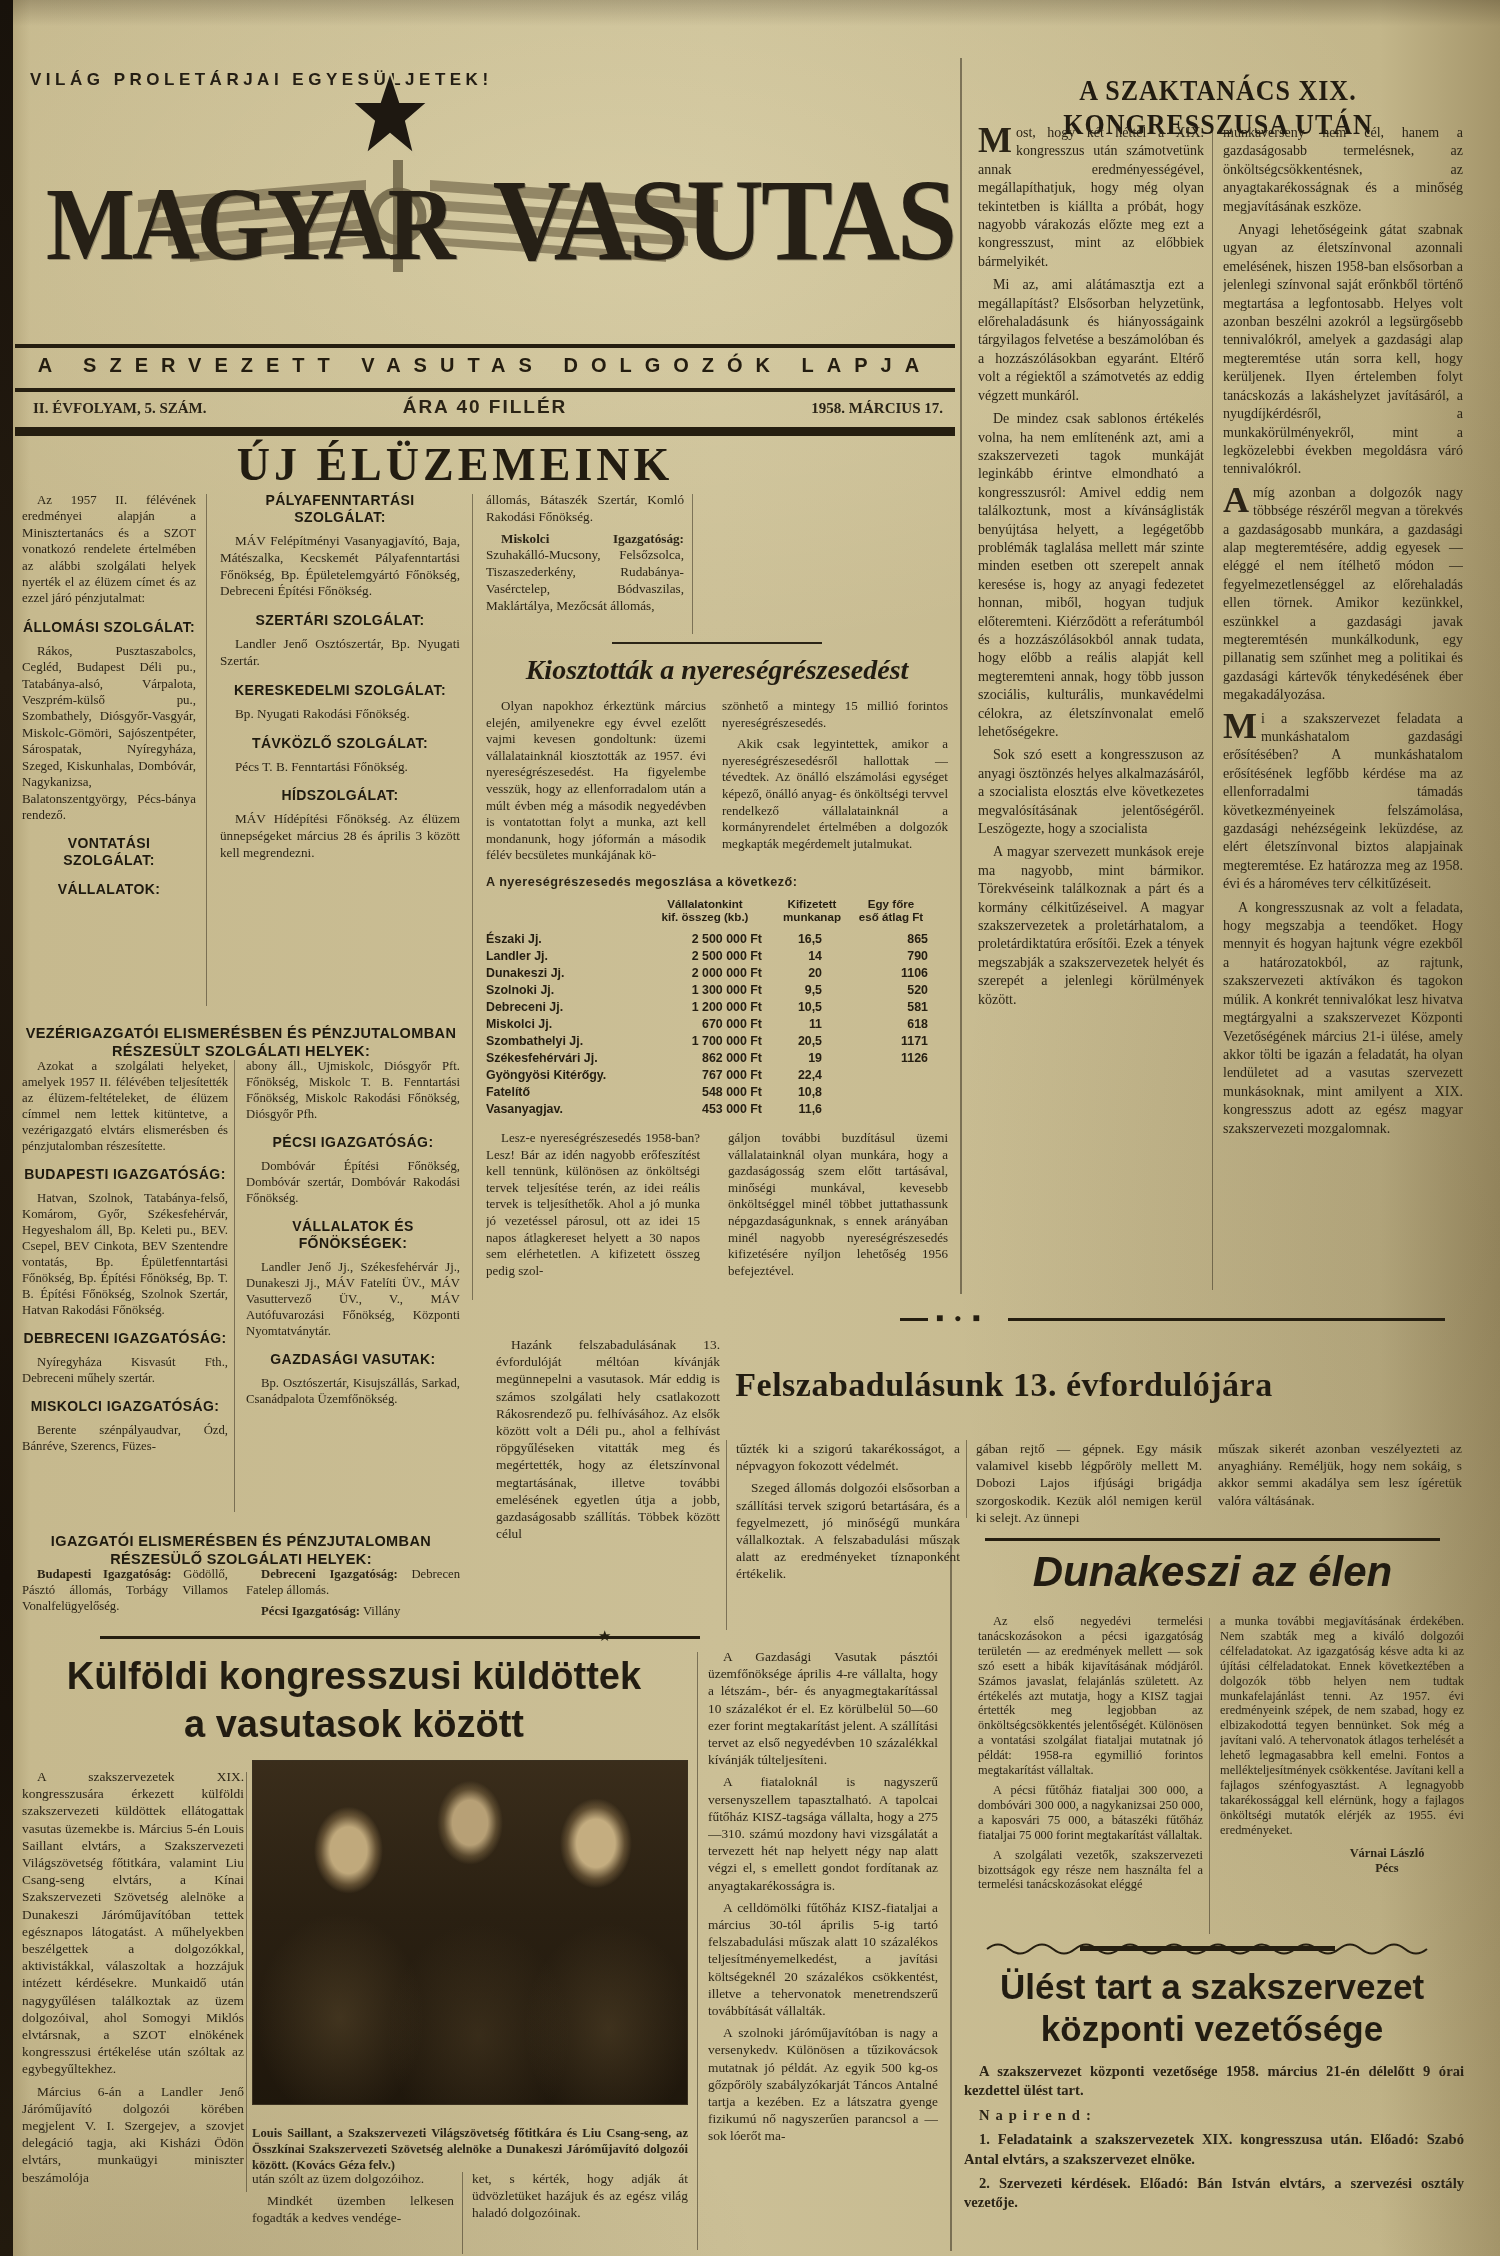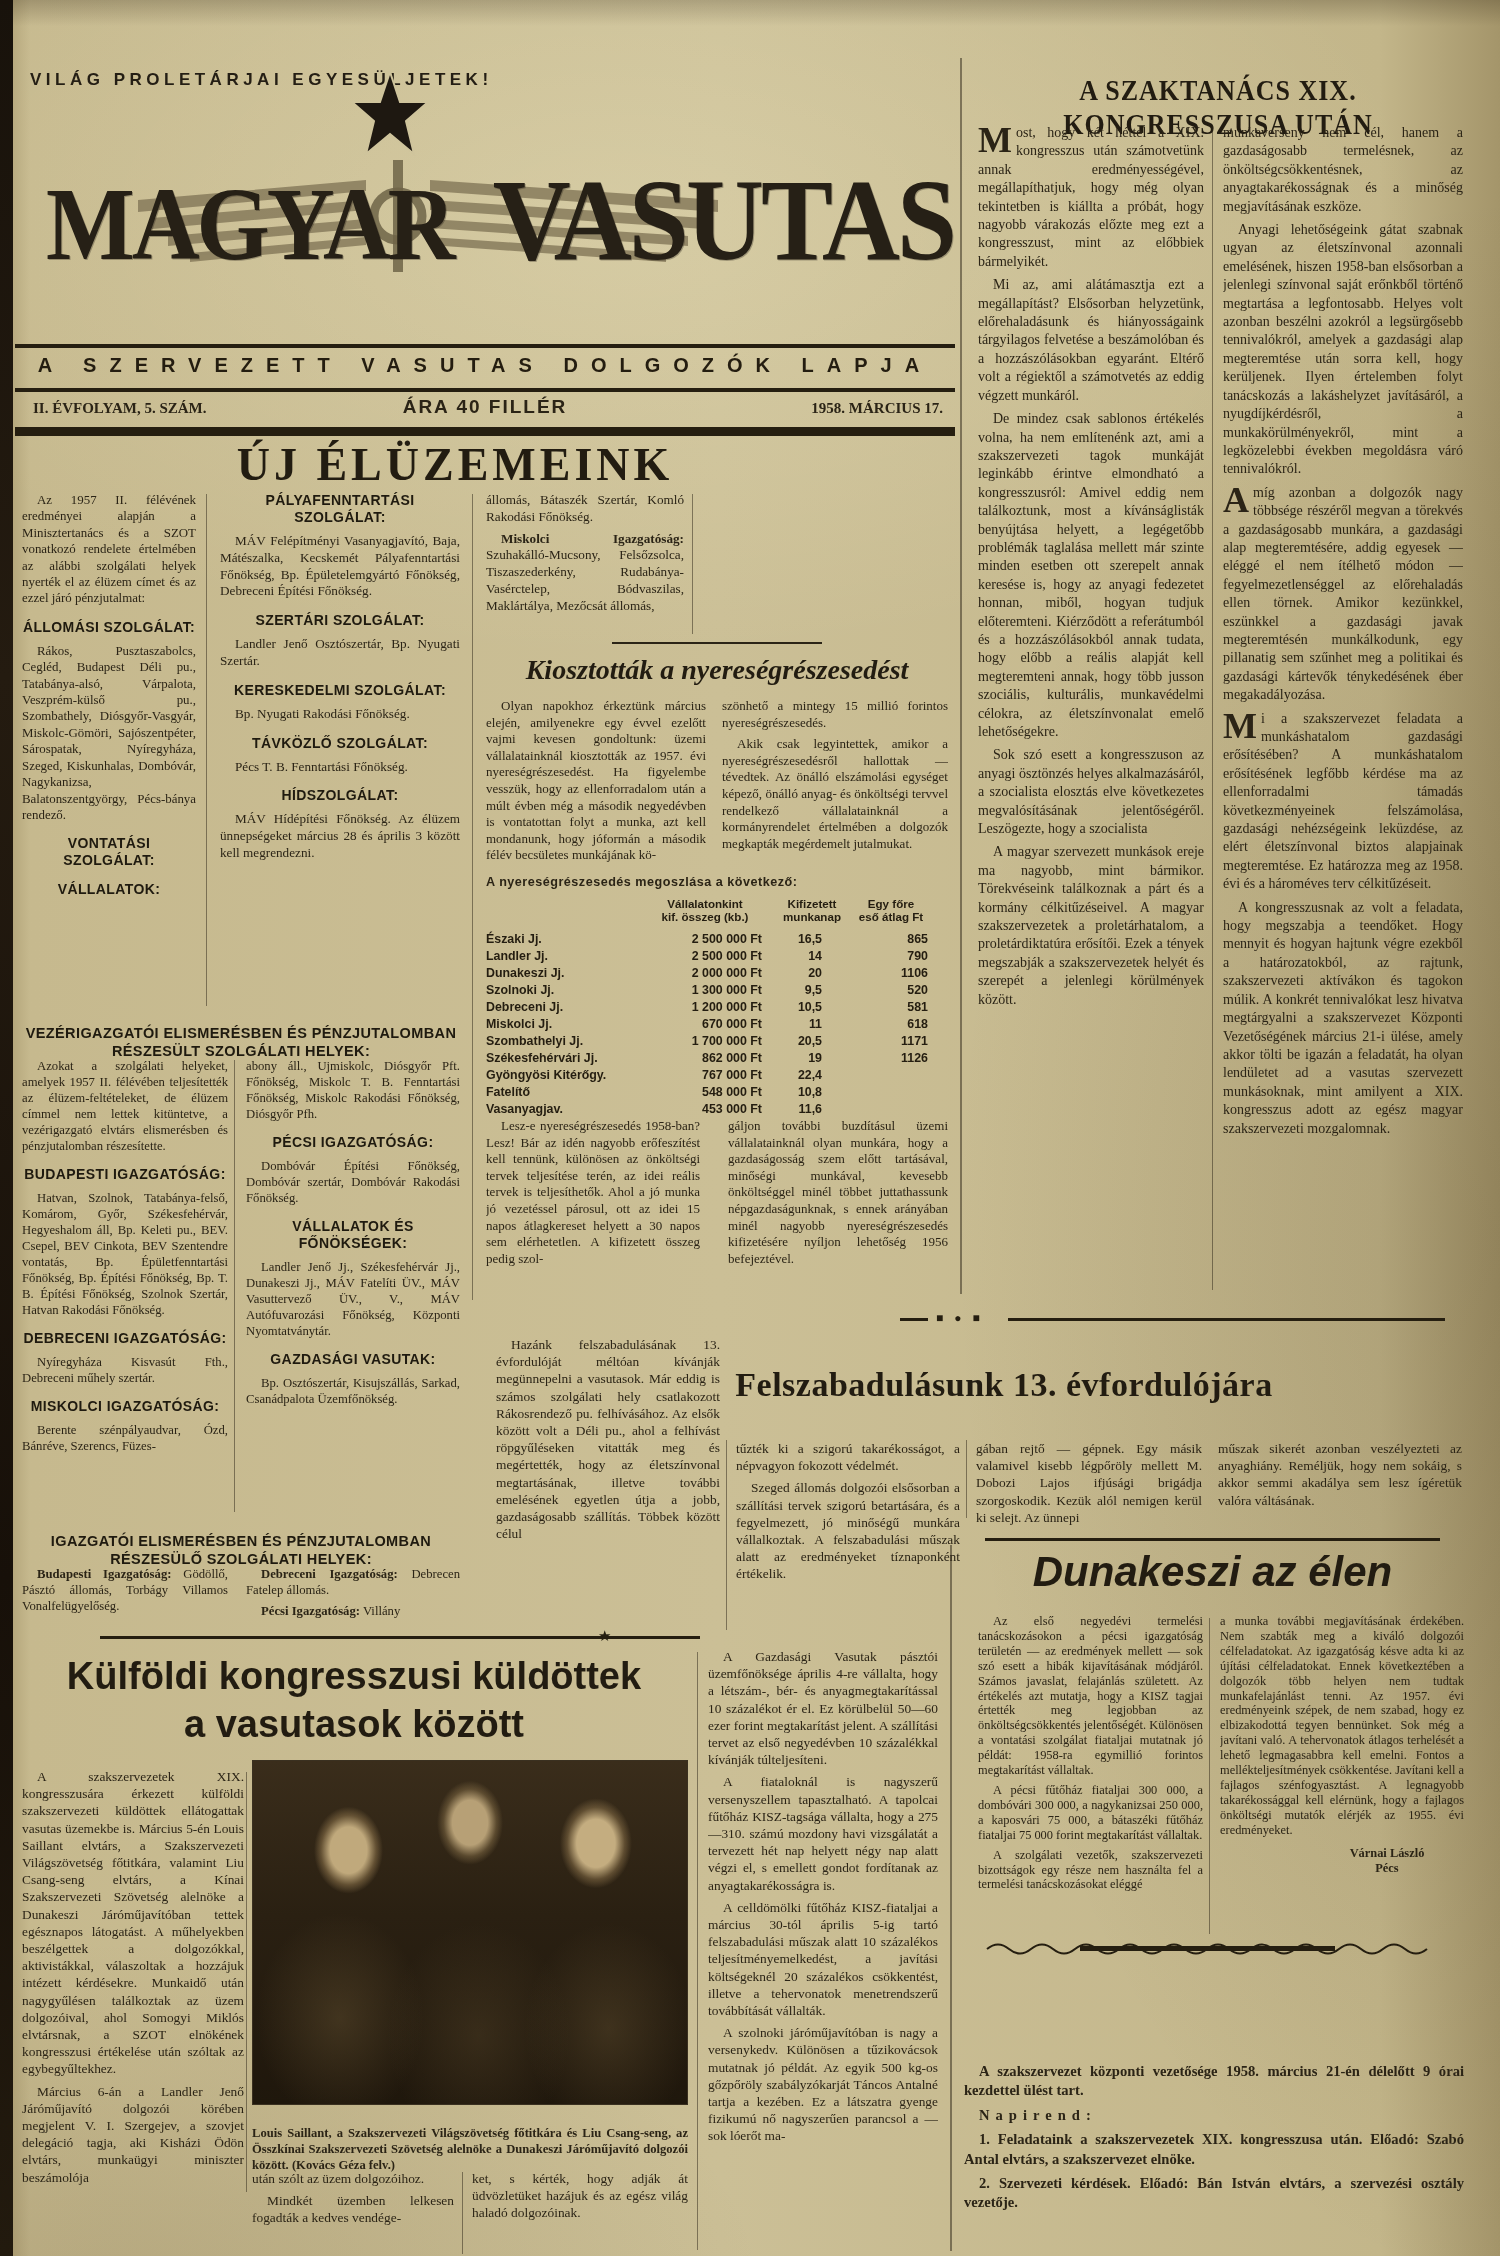--- a/index.html
+++ b/index.html
@@ -221,21 +221,21 @@
           <span class="nap">10,8</span>
           <span class="atl"></span>
         </div>
       <div class="trow">
           <span>Vasanyagjav.</span>
           <span class="num">453 000 Ft</span>
           <span class="nap">11,6</span>
           <span class="atl"></span>
         </div>
     </div>
-    <div style="display:flex;gap:28px;">
+    <div style="display:flex;gap:28px;margin-top:12px">
       <div style="width:220px;text-align:justify;font-size:13px;line-height:16.6px">
         <p class="para">Lesz-e nyereségrészesedés 1958-ban? Lesz! Bár az idén nagyobb erőfeszítést kell tennünk, különösen az önköltségi tervek teljesítése terén, az idei reális tervek is teljesíthetők. Ahol a jó munka jó vezetéssel párosul, ott az idei 15 napos átlagkereset helyett a 30 napos sem elérhetetlen. A kifizetett összeg pedig szol-</p>
       </div>
       <div style="width:226px;text-align:justify;font-size:13px;line-height:16.6px">
         <p class="para noind">gáljon további buzdításul üzemi vállalatainknál olyan munkára, hogy a gazdaságosság szem előtt tartásával, minőségi munkával, kevesebb önköltséggel minél többet juttathassunk népgazdaságunknak, s ennek arányában minél nagyobb nyereségrészesedés kifizetésére nyíljon lehetőség 1956 befejeztével.</p>
       </div>
     </div>
   </div>
 
   <div class="abs shead" style="left:22px;top:1012px;width:438px;font-size:14.5px;line-height:18px">VEZÉRIGAZGATÓI ELISMERÉSBEN ÉS PÉNZJUTALOMBAN RÉSZESÜLT SZOLGÁLATI HELYEK:</div>
@@ -346,20 +346,24 @@
     <div class="sig">
       <div>Várnai László</div>
       <div>Pécs</div>
     </div>
   </div>
 
   <svg class="abs wavy" style="left:985px;top:1940px" width="445" height="16" viewBox="0 0 445 16">
     <path d="M2 9 q11 -9 22 0 t22 0 t22 0 t22 0 t22 0 t22 0 t22 0 t22 0 t22 0 t22 0 t22 0 t22 0 t22 0 t22 0 t22 0 t22 0 t22 0 t22 0 t22 0 t22 0" stroke-width="2"></path>
     <rect x="95" y="6" width="255" height="5" fill="#251e10" stroke="none"></rect>
   </svg>
+  <div class="abs bighead sans" style="left:958px;top:1966px;width:508px;font-size:35px;line-height:42px">
+    <div>Ülést tart a szakszervezet</div>
+    <div>központi vezetősége</div>
+  </div>
   <div class="col" style="left:964px;top:2062px;width:500px;height:170px;font-size:14.6px;line-height:19.4px;font-weight:700">
     <p class="para">A szakszervezet központi vezetősége 1958. március 21-én délelőtt 9 órai kezdettel ülést tart.</p>
     <p class="para" style="letter-spacing:6px">Napirend:</p>
     <p class="para">1. Feladataink a szakszervezetek XIX. kongresszusa után. Előadó: Szabó Antal elvtárs, a szakszervezet elnöke.</p>
     <p class="para">2. Szervezeti kérdések. Előadó: Bán István elvtárs, a szervezési osztály vezetője.</p>
   </div>
 
 </div>
 
 </body></html>

